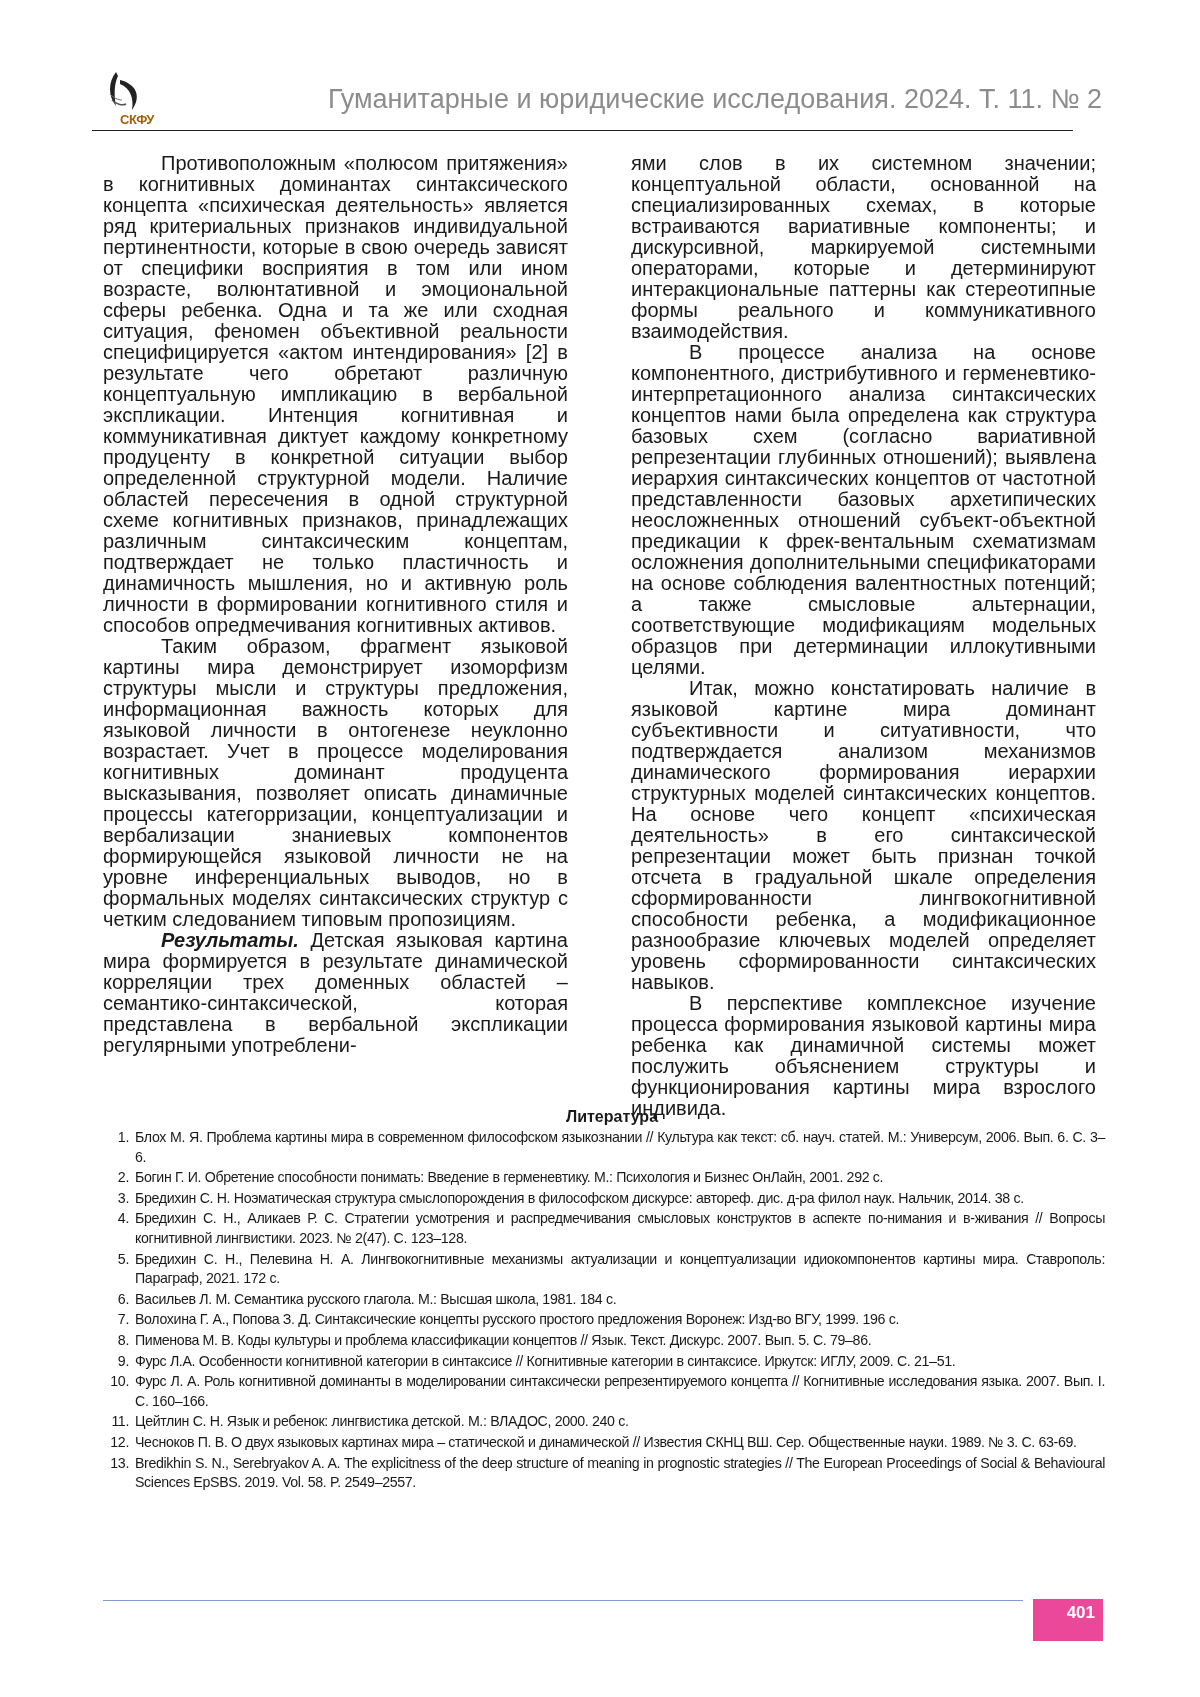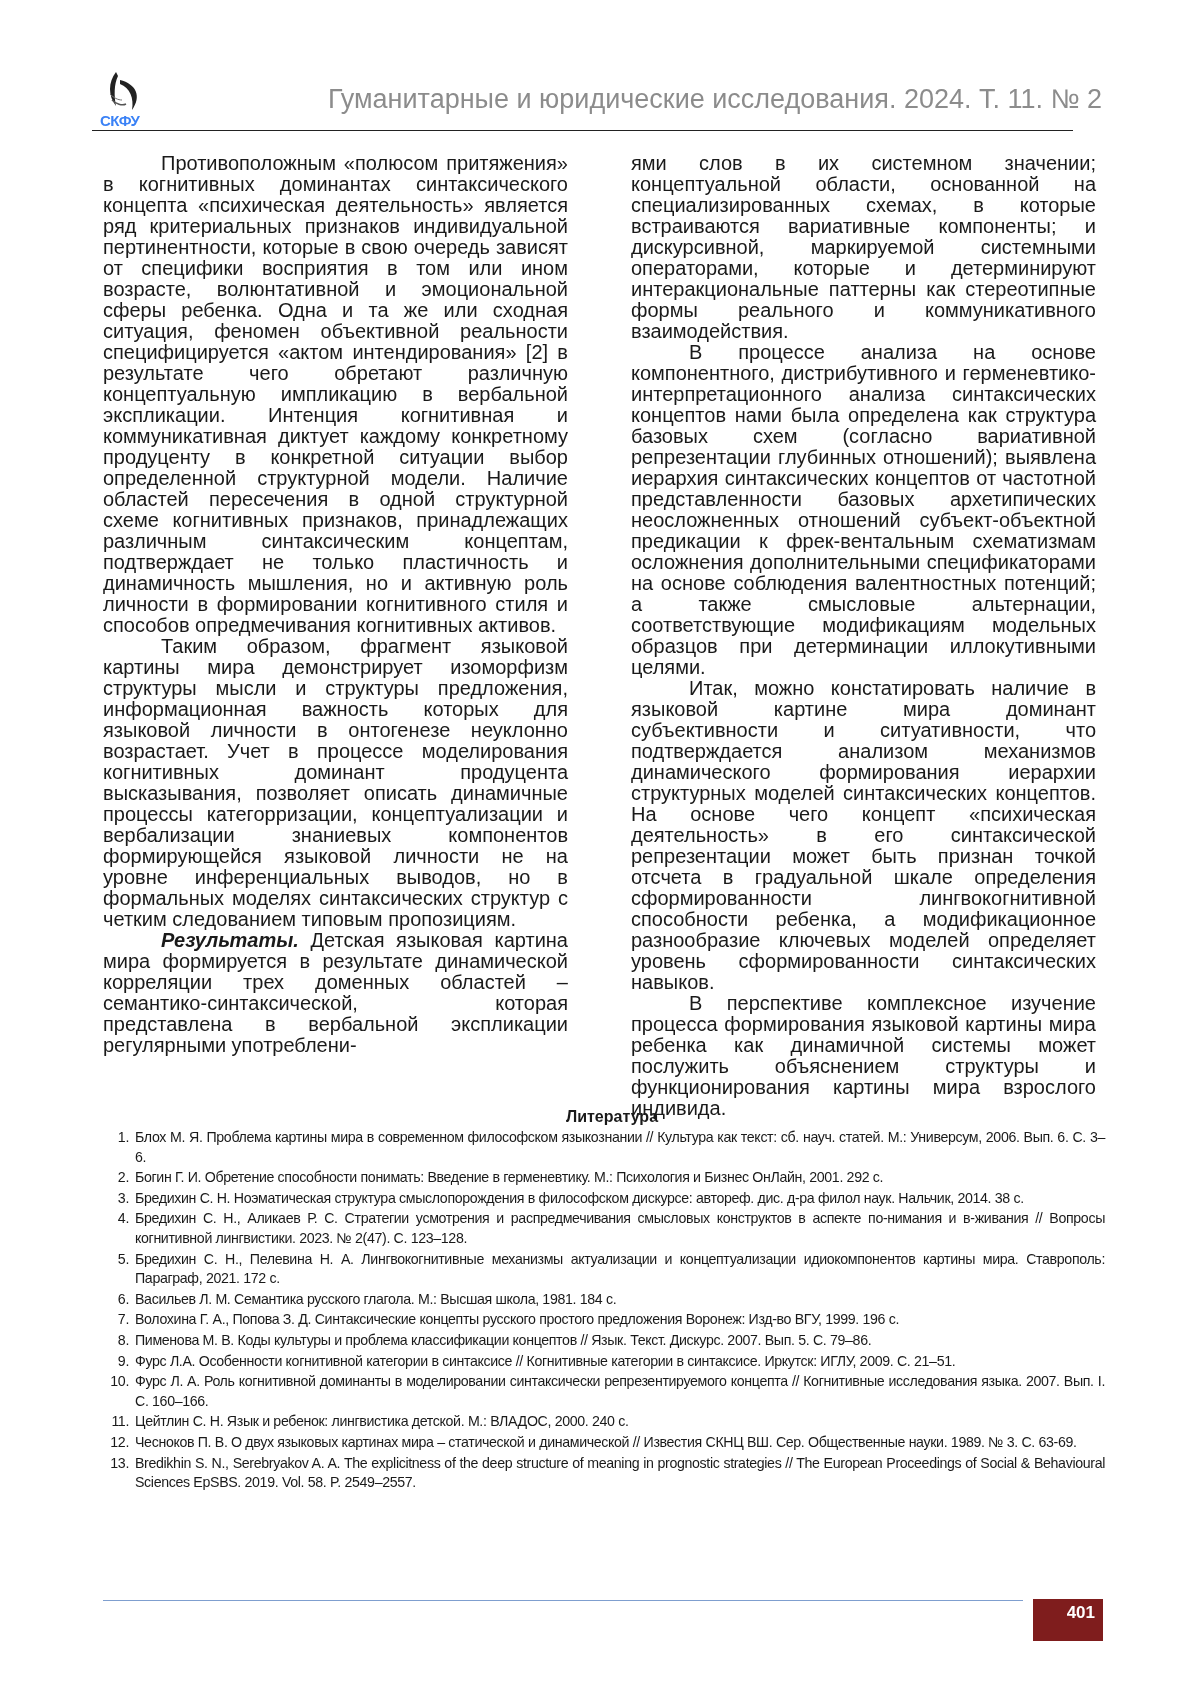--- a/index.html
+++ b/index.html
@@ -1,40 +1,40 @@
 <!DOCTYPE html>
 <html><head>
   <meta charset="utf-8">
   <style>
     html, body { margin: 0; padding: 0; background: #ffffff; }
     body { width: 1200px; height: 1697px; position: relative; overflow: hidden; font-family: "Liberation Sans", sans-serif; color: #1a1a1a; }
 
     .header { position: absolute; left: 100px; top: 62px; width: 970px; height: 68px; }
     .logo { position: absolute; left: 0; top: 8px; width: 70px; height: 60px; }
     .logo svg { position: absolute; left: 6px; top: 0; }
-    .logo-text { position: absolute; left: 0; top: 42px; font-family: "Liberation Sans", sans-serif; font-size: 15px; font-weight: bold; color: #3b82f6; letter-spacing: -0.5px; }
+    .logo-text { position: absolute; left: 20px; top: 42px; font-family: "Liberation Sans", sans-serif; font-size: 13px; font-weight: bold; color: #a16207; letter-spacing: -0.5px; }
     .journal-title { position: absolute; left: 228px; top: 22px; font-size: 27px; color: #8c8c8c; white-space: nowrap; }
     .header-rule { position: absolute; left: 92px; top: 130px; width: 981px; height: 0; border-top: 1.5px solid #222; }
 
     .columns { position: absolute; left: 103px; top: 153px; width: 1000px; }
     .col { position: absolute; top: 0; width: 465px; font-size: 20px; line-height: 21px; text-align: justify; hyphens: manual; }
     .col-left { left: 0; }
     .col-right { left: 528px; }
     .col p { margin: 0; }
     .col p.indent { text-indent: 58px; }
     .bold-italic { font-weight: bold; font-style: italic; }
 
     .refs { position: absolute; left: 105px; top: 1108px; width: 1000px; }
     .refs-title { text-align: center; font-size: 16px; font-weight: bold; margin: 0 0 2px 0; padding-left: 14px; }
     .refs ol { list-style: none; margin: 0; padding: 0; }
     .ref-item { position: relative; padding-left: 30px; font-size: 14.2px; line-height: 19.6px; text-align: justify; letter-spacing: -0.35px; margin-bottom: 1px; color: #1a1a1a; }
     .ref-num { position: absolute; left: 0; top: 0; width: 24px; text-align: right; }
 
     .footer-rule { position: absolute; left: 103px; top: 1600px; width: 920px; height: 0; border-top: 1.5px solid #7f9fcf; }
-    .page-num-box { position: absolute; left: 1033px; top: 1599px; width: 70px; height: 42px; background: #7f1d1d; }
+    .page-num-box { position: absolute; left: 1033px; top: 1599px; width: 70px; height: 42px; background: #ec4899; }
     .page-num { position: absolute; right: 8px; top: 4px; color: #ffffff; font-size: 17px; font-weight: bold; }
   </style>
 </head>
 <body>
 
 <div class="header">
   <div class="logo">
     <svg width="40" height="46" viewBox="0 0 40 46">
       <path d="M10 2 C2 12, 2 26, 10 36 C8 26, 8 14, 12 6 Z" fill="#222"></path>
       <path d="M14 10 C30 14, 36 26, 26 40 C28 28, 24 18, 14 14 Z" fill="#222"></path>

